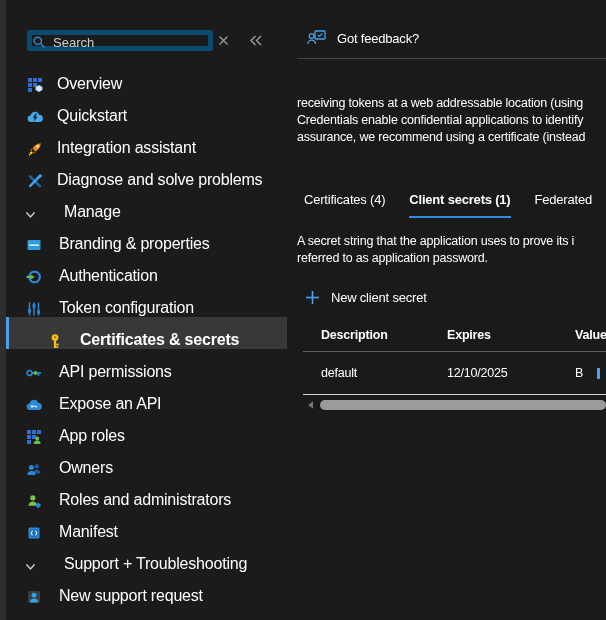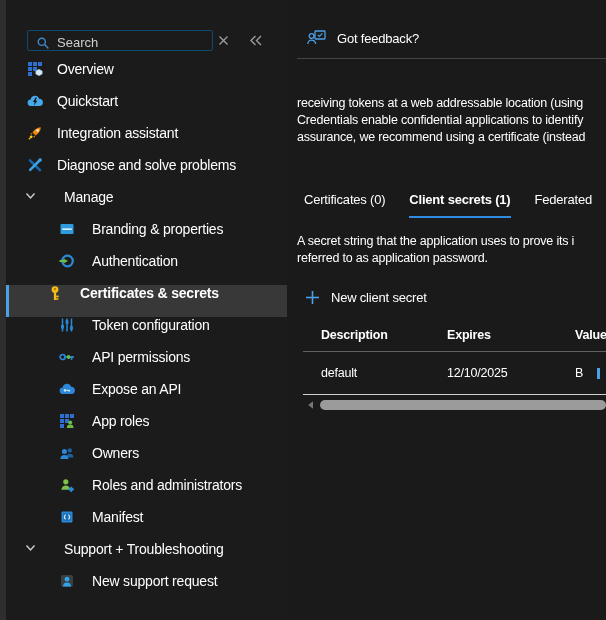--- a/index.html
+++ b/index.html
@@ -6,34 +6,34 @@
   html,body { width:606px; height:620px; background:#1a1a1a; overflow:hidden;
               font-family:"Liberation Sans", sans-serif; color:#ffffff; }
   .page { position:relative; width:606px; height:620px; background:#1a1a1a; letter-spacing:-0.2px; }
   .left-strip { position:absolute; left:0; top:0; width:6px; height:620px; background:#2e2e2e; }
   .key-frag { position:absolute; left:36px; top:-4px; width:12px; height:11px;
               background:#f5bc18; border-radius:0 0 6px 6px; }
 
   
   .sidebar { position:absolute; left:6px; top:0; width:281px; height:620px; background:#1b1b1b; }
   .search-box { position:absolute; left:21px; top:30px; width:186px; height:21px;
-                border:1px solid #0c4a6e; border-radius:2px; display:flex;
-                align-items:flex-end; gap:7px; padding-left:8px; background:#1b1b1b; }
+                border:5px solid #0c4a6e; border-radius:2px; display:flex;
+                align-items:flex-start; gap:7px; background:#1b1b1b; }
   .search-box input { background:transparent; border:none; outline:none; color:#fff;
                       font-size:13px; width:130px; font-family:"Liberation Sans", sans-serif; }
   .search-box input::placeholder { color:#cfcfcf; }
   .icon-btn { position:absolute; cursor:pointer; line-height:0; }
   .clear-btn { left:212px; top:35px; }
   .collapse-btn { left:243px; top:34px; }
 
   .nav { position:absolute; left:0; top:61px; width:281px; }
-  .nav-row { display:flex; align-items:flex-start; height:32px; gap:14px;
-             padding-left:21px; font-size:14px; cursor:pointer; }
+  .nav-row { display:flex; align-items:flex-end; height:32px; gap:14px;
+             padding-left:21px; font-size:16px; cursor:pointer; }
   .nav-row.group { padding-left:18px; gap:27px; }
-  .nav-row.lvl1 { padding-left:53px; gap:17px; }
+  .nav-row.lvl1 { padding-left:20px; gap:17px; }
   .nav-row.selected { background:#383838; border-left:3px solid #4ba0e8;
                       padding-left:38px; font-weight:bold; }
   .nav-row svg { flex:0 0 auto; }
 
   
   .main { position:absolute; left:287px; top:0; right:0; bottom:0; overflow:hidden; }
   .feedback { position:absolute; top:30px; left:20px; display:flex; gap:11px;
               align-items:center; font-size:13px; cursor:pointer; }
   .hdr-divider { position:absolute; top:58px; left:10px; right:0; height:1px; background:#454545; }
   .intro { position:absolute; top:95px; left:10px; right:0; font-size:12.5px;
@@ -168,51 +168,51 @@
         <span style="line-height:0">
           <svg width="16" height="16" viewBox="0 0 16 16">
               <circle cx="8.5" cy="8" r="5.3" fill="none" stroke="#2b88d8" stroke-width="2.2"></circle>
               <line x1="0.5" y1="8" x2="5" y2="8" stroke="#6abe45" stroke-width="2"></line>
               <polygon points="4.5,5.6 9,8 4.5,10.4" fill="#6abe45"></polygon>
             </svg>
         </span>
         <span>Authentication</span>
       </div>
 
-      <div class="nav-row lvl1 selected">
-        <span style="line-height:0">
-          <svg width="16" height="16" viewBox="0 0 16 16">
-              <circle cx="8" cy="4.6" r="3.4" fill="#f5bc18"></circle>
-              <rect x="6.9" y="7" width="2.2" height="8" fill="#f5bc18"></rect>
-              <rect x="9.1" y="10.6" width="2.6" height="1.7" fill="#f5bc18"></rect>
-              <rect x="9.1" y="13.2" width="2.2" height="1.6" fill="#f5bc18"></rect>
-              <circle cx="8" cy="4.2" r="1.1" fill="#9a7506"></circle>
-            </svg>
-        </span>
-        <span>Certificates &amp; secrets</span>
-      </div>
-
       <div class="nav-row lvl1">
         <span style="line-height:0">
           <svg width="16" height="16" viewBox="0 0 16 16">
               <g stroke="#2b88d8" stroke-width="1.5">
                 <line x1="3.5" y1="1.5" x2="3.5" y2="14.5"></line>
                 <line x1="8" y1="1.5" x2="8" y2="14.5"></line>
                 <line x1="12.5" y1="1.5" x2="12.5" y2="14.5"></line>
               </g>
               <g fill="#2b88d8">
                 <rect x="2.1" y="8" width="2.8" height="3.6"></rect>
                 <rect x="6.6" y="3.2" width="2.8" height="3.6"></rect>
                 <rect x="11.1" y="9.2" width="2.8" height="3.6"></rect>
               </g>
             </svg>
         </span>
         <span>Token configuration</span>
       </div>
 
+      <div class="nav-row lvl1 selected">
+        <span style="line-height:0">
+          <svg width="16" height="16" viewBox="0 0 16 16">
+              <circle cx="8" cy="4.6" r="3.4" fill="#f5bc18"></circle>
+              <rect x="6.9" y="7" width="2.2" height="8" fill="#f5bc18"></rect>
+              <rect x="9.1" y="10.6" width="2.6" height="1.7" fill="#f5bc18"></rect>
+              <rect x="9.1" y="13.2" width="2.2" height="1.6" fill="#f5bc18"></rect>
+              <circle cx="8" cy="4.2" r="1.1" fill="#9a7506"></circle>
+            </svg>
+        </span>
+        <span>Certificates &amp; secrets</span>
+      </div>
+
       <div class="nav-row lvl1">
         <span style="line-height:0">
           <svg width="16" height="16" viewBox="0 0 16 16">
               <circle cx="3.6" cy="8" r="2.5" fill="none" stroke="#2b88d8" stroke-width="1.7"></circle>
               <line x1="6.1" y1="8" x2="15" y2="8" stroke="#2b88d8" stroke-width="1.7"></line>
               <line x1="12.6" y1="8" x2="12.6" y2="10.8" stroke="#2b88d8" stroke-width="1.7"></line>
               <circle cx="9.6" cy="8" r="1.9" fill="#6abe45"></circle>
             </svg>
         </span>
         <span>API permissions</span>
@@ -322,21 +322,21 @@
 
     <div class="hdr-divider"></div>
 
     <div class="intro">
       <div>receiving tokens at a web addressable location (using</div>
       <div>Credentials enable confidential applications to identify</div>
       <div>assurance, we recommend using a certificate (instead</div>
     </div>
 
     <div class="tabs">
-      <div class="tab">Certificates (0)</div>
+      <div class="tab">Certificates (4)</div>
       <div class="tab active">Client secrets (1)</div>
       <div class="tab">Federated</div>
     </div>
 
     <div class="secret-info">
       <div>A secret string that the application uses to prove its i</div>
       <div>referred to as application password.</div>
     </div>
 
     <div class="new-secret">

